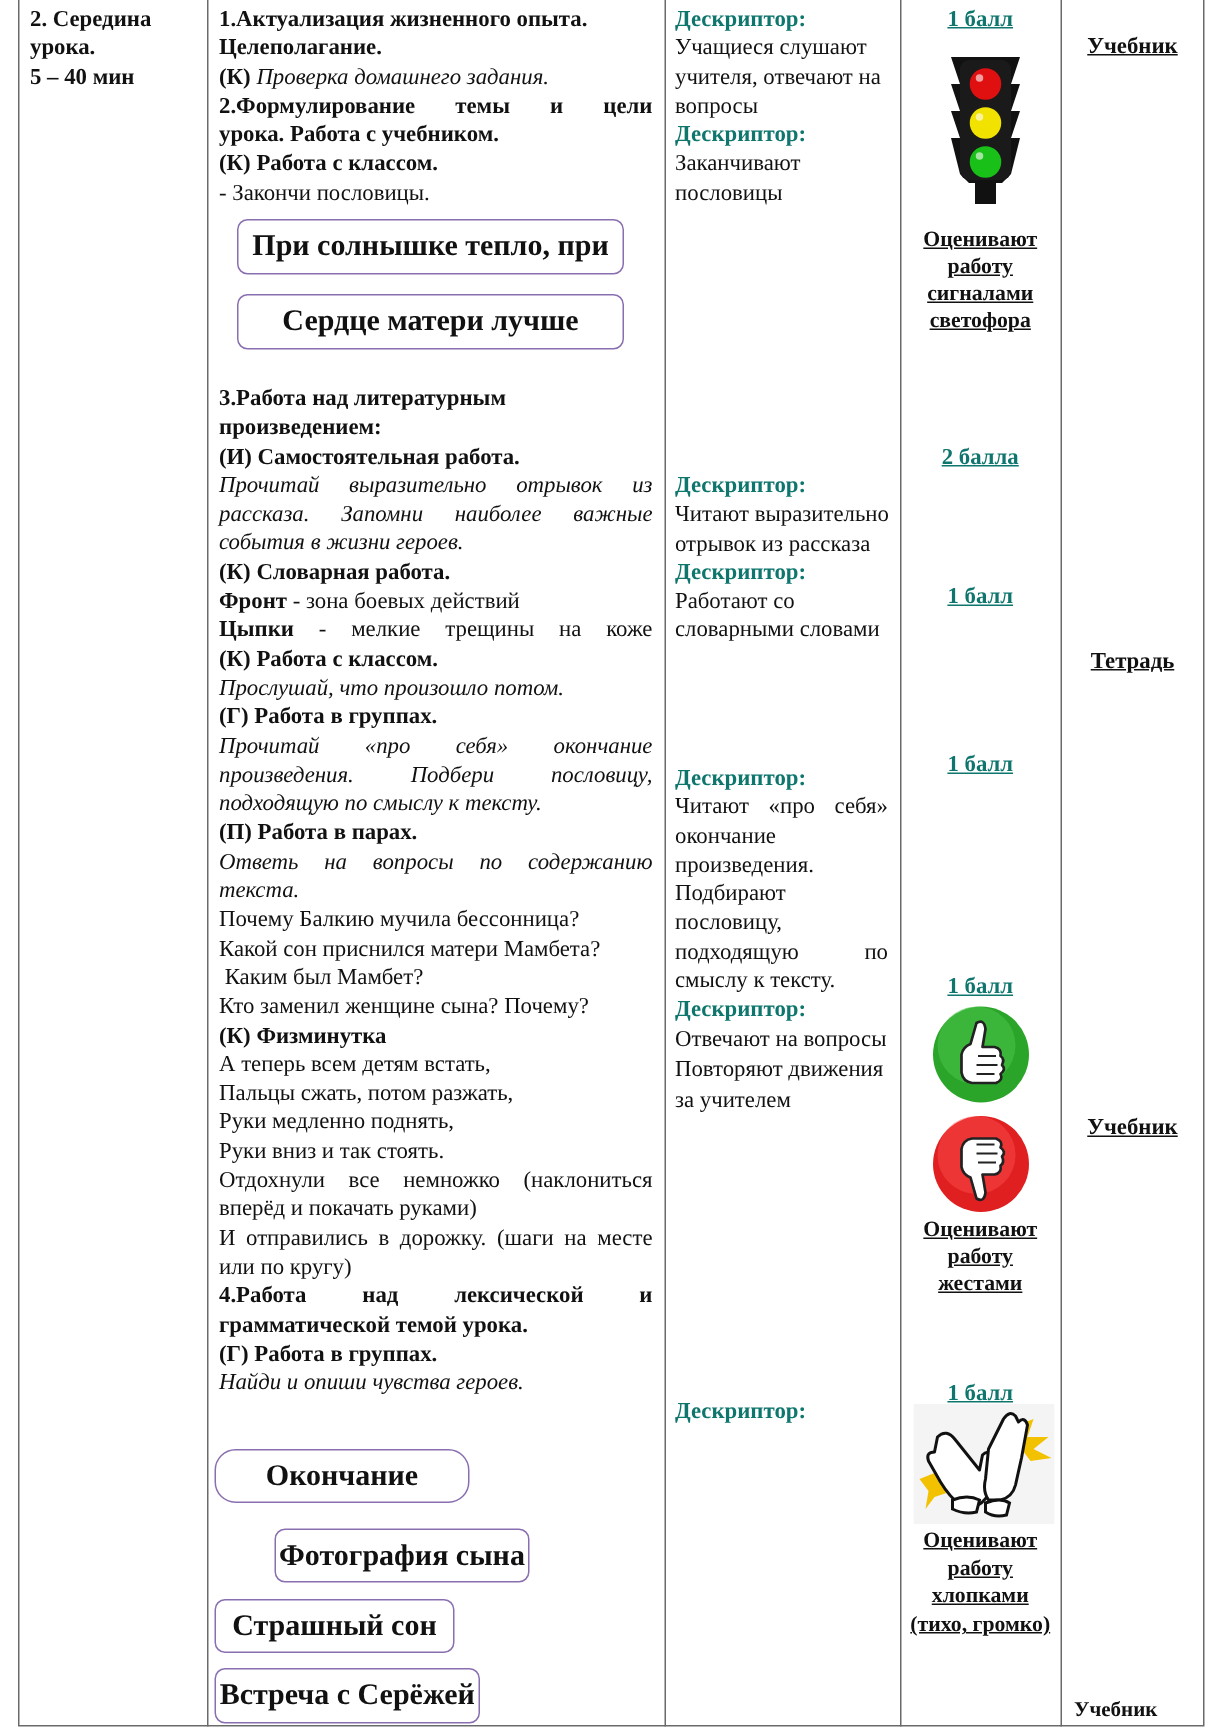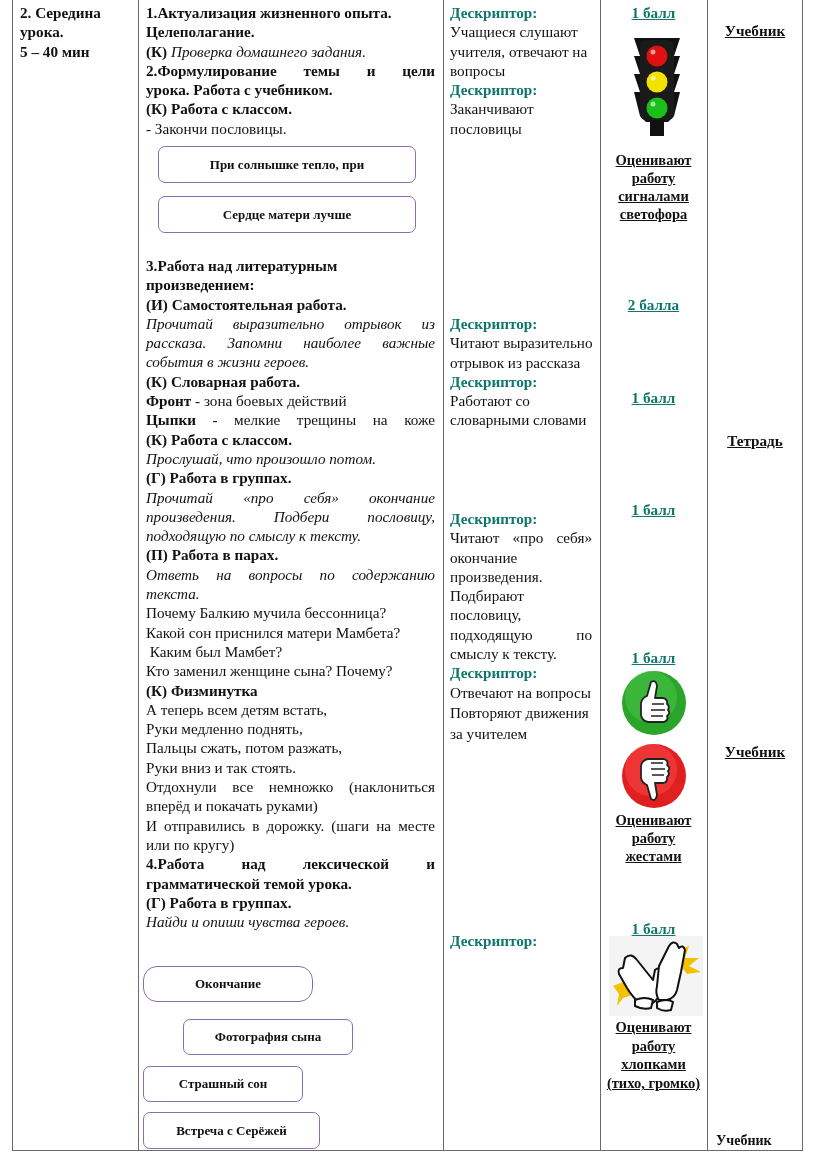--- a/index.html
+++ b/index.html
@@ -18,21 +18,21 @@
   .b { font-weight: bold; }
   .i { font-style: italic; }
   .j { text-align: justify; text-align-last: left; }
   .jl { text-align: justify; text-align-last: justify; }
   .blue { color: #0f766e; font-weight: bold; }
   .ctr { text-align: center; text-decoration: underline; }
   .pbox {
     position: absolute; border: 1.5px solid #8a6fb0; border-radius: 7px;
     background: #fff; box-sizing: border-box;
     display: flex; align-items: center; justify-content: center;
-    font-weight: bold; font-size: 13px;
+    font-weight: bold; font-size: 20px;
   }
   .line { display: block; }
 </style>
 </head>
 <body>
 
 <div class="frame"></div>
 <div class="vline" style="left:138px"></div>
 <div class="vline" style="left:443px"></div>
 <div class="vline" style="left:600px"></div>
@@ -70,22 +70,22 @@
   <span class="line b">(Г) Работа в группах.</span>
   <span class="line i j">Прочитай «про себя» окончание произведения. Подбери пословицу, подходящую по смыслу к тексту.</span>
   <span class="line b">(П) Работа в парах.</span>
   <span class="line i j">Ответь на вопросы по содержанию текста.</span>
   <span class="line">Почему Балкию мучила бессонница?</span>
   <span class="line">Какой сон приснился матери Мамбета?</span>
   <span class="line" style="white-space:pre"> Каким был Мамбет?</span>
   <span class="line">Кто заменил женщине сына? Почему?</span>
   <span class="line b">(К) Физминутка</span>
   <span class="line">А теперь всем детям встать,</span>
+  <span class="line">Пальцы сжать, потом разжать,</span>
   <span class="line">Руки медленно поднять,</span>
-  <span class="line">Пальцы сжать, потом разжать,</span>
   <span class="line">Руки вниз и так стоять.</span>
   <span class="line j">Отдохнули все немножко (наклониться вперёд и покачать руками)</span>
   <span class="line j">И отправились в дорожку. (шаги на месте или по кругу)</span>
   <span class="line b j">4.Работа над лексической и грамматической темой урока.</span>
   <span class="line b">(Г) Работа в группах.</span>
   <span class="line i">Найди и опиши чувства героев.</span>
 </div>
 
 <div class="pbox" style="left:143px; top:966px; width:170px; height:36px;border-radius:14px;">Окончание</div>
 <div class="pbox" style="left:143px; top:1019px; width:170px; height:36px;margin-left:40px;">Фотография сына</div>

